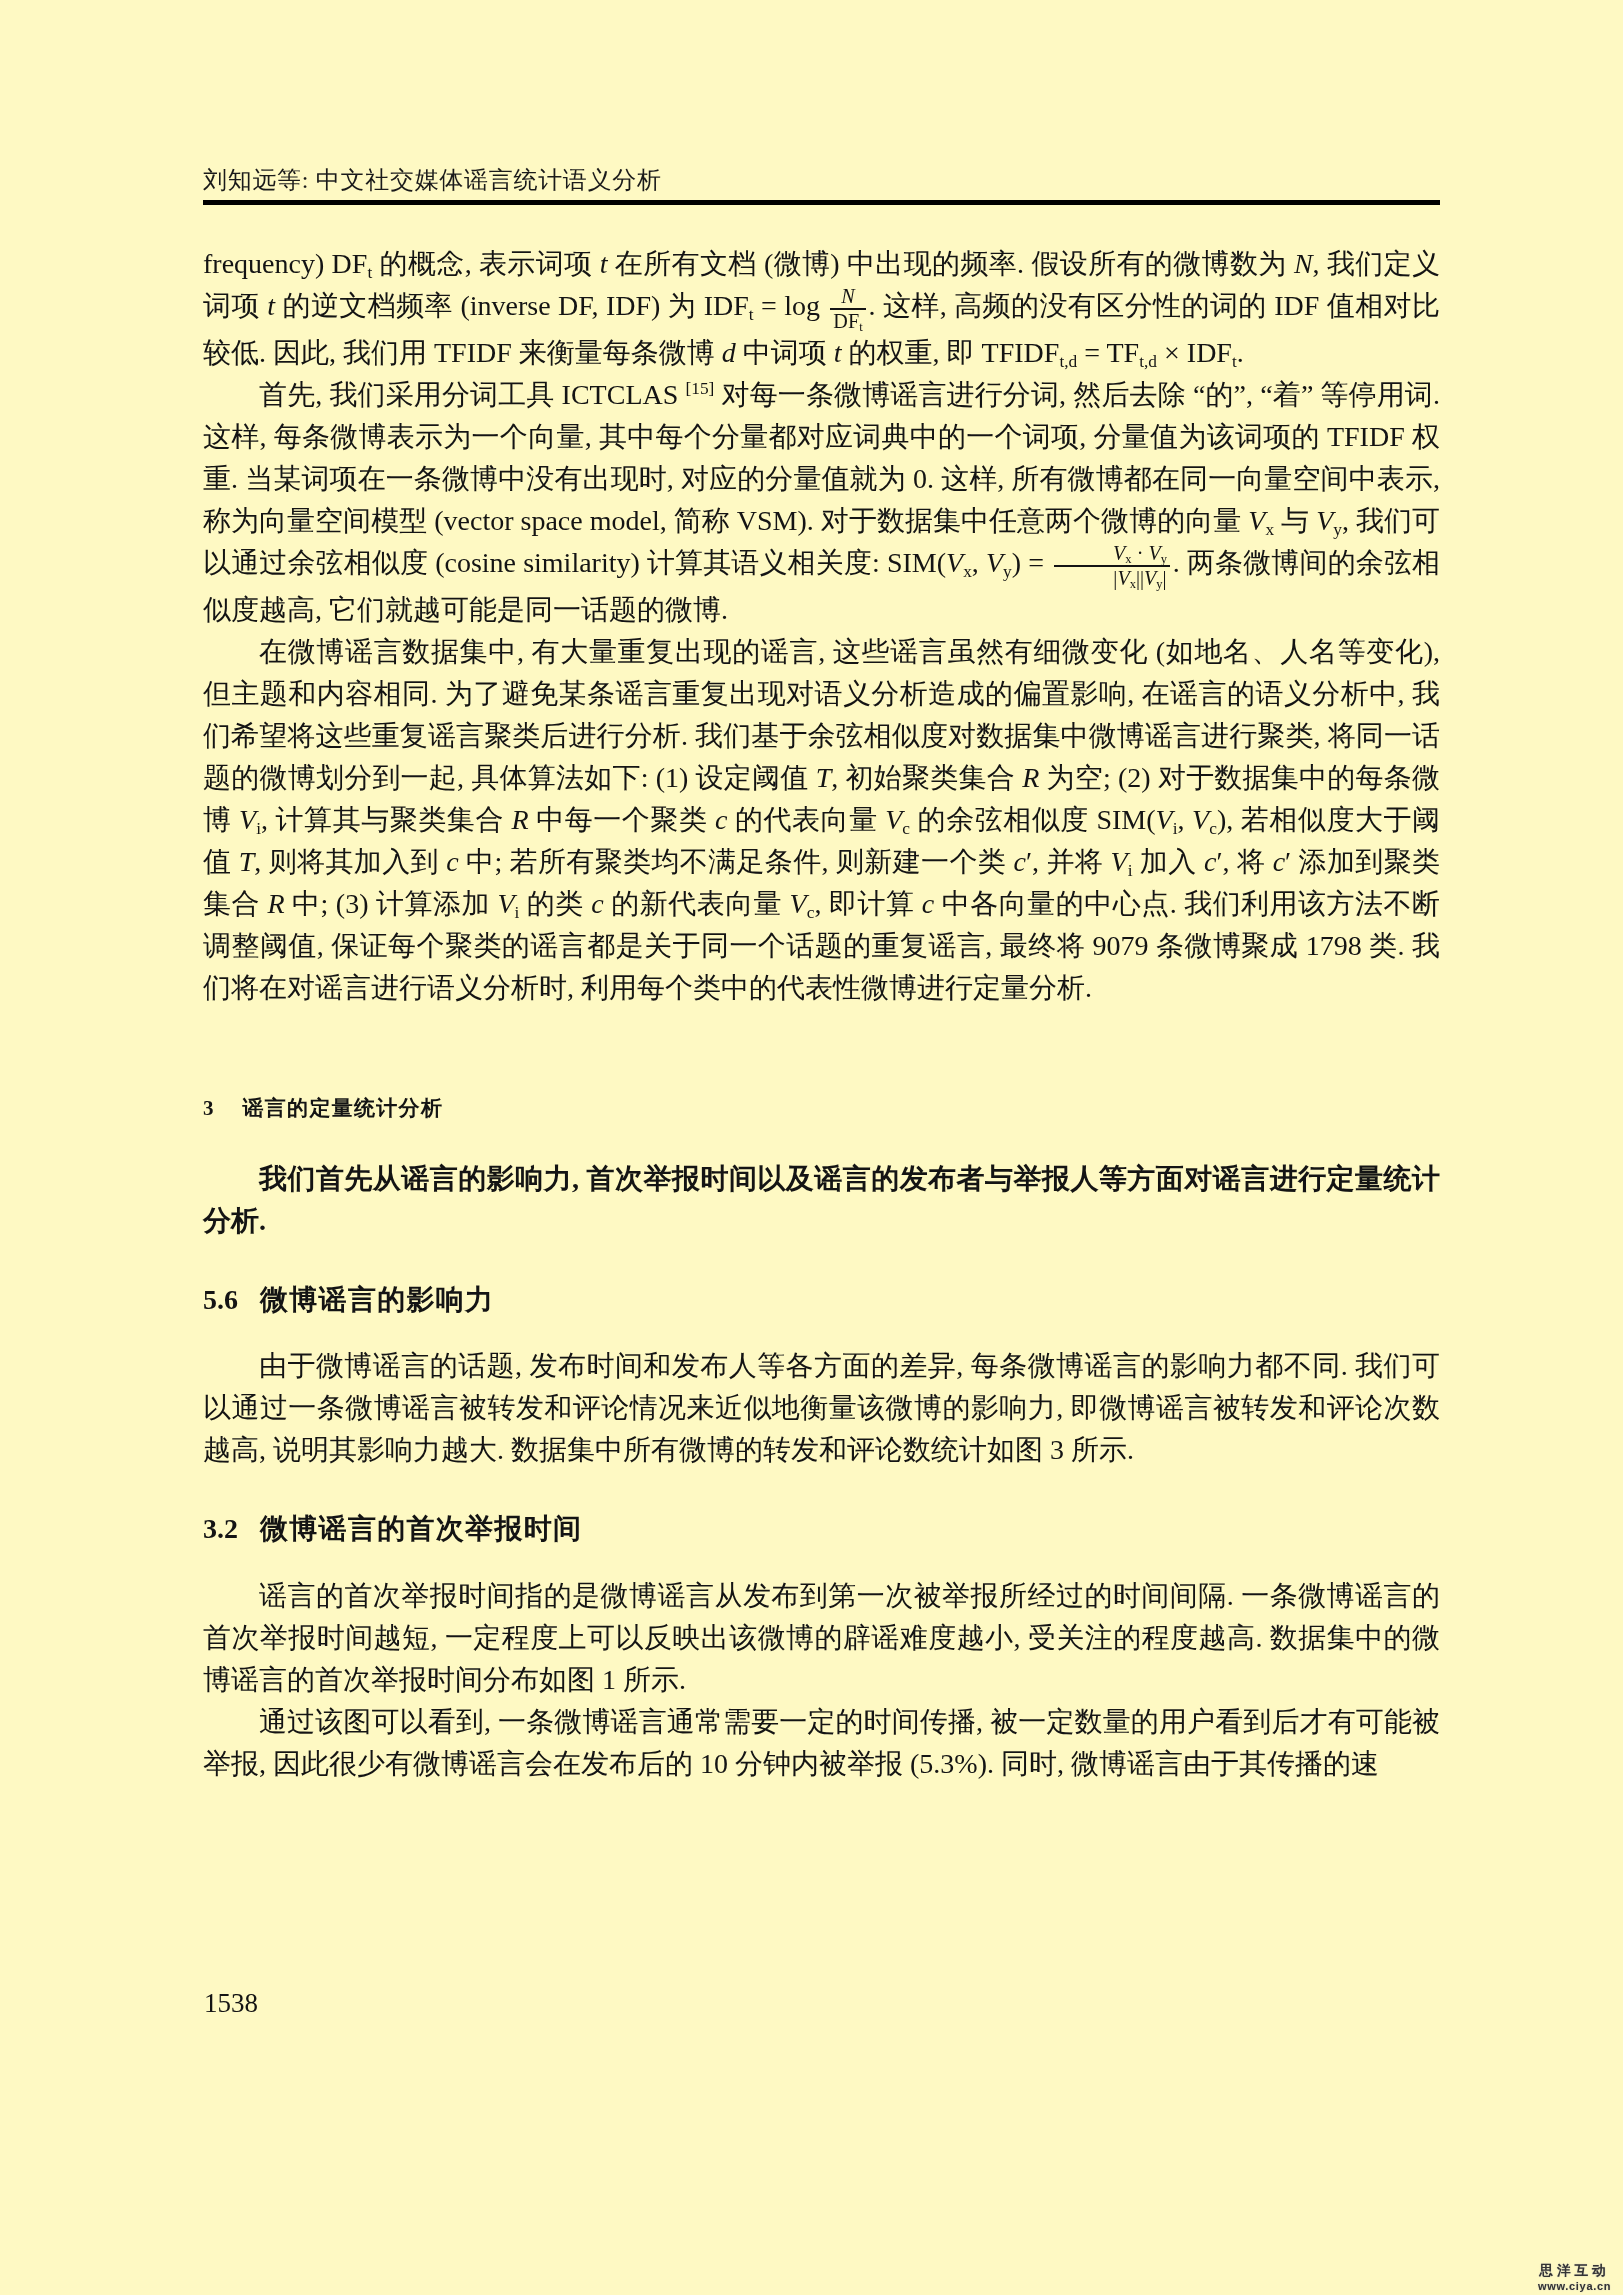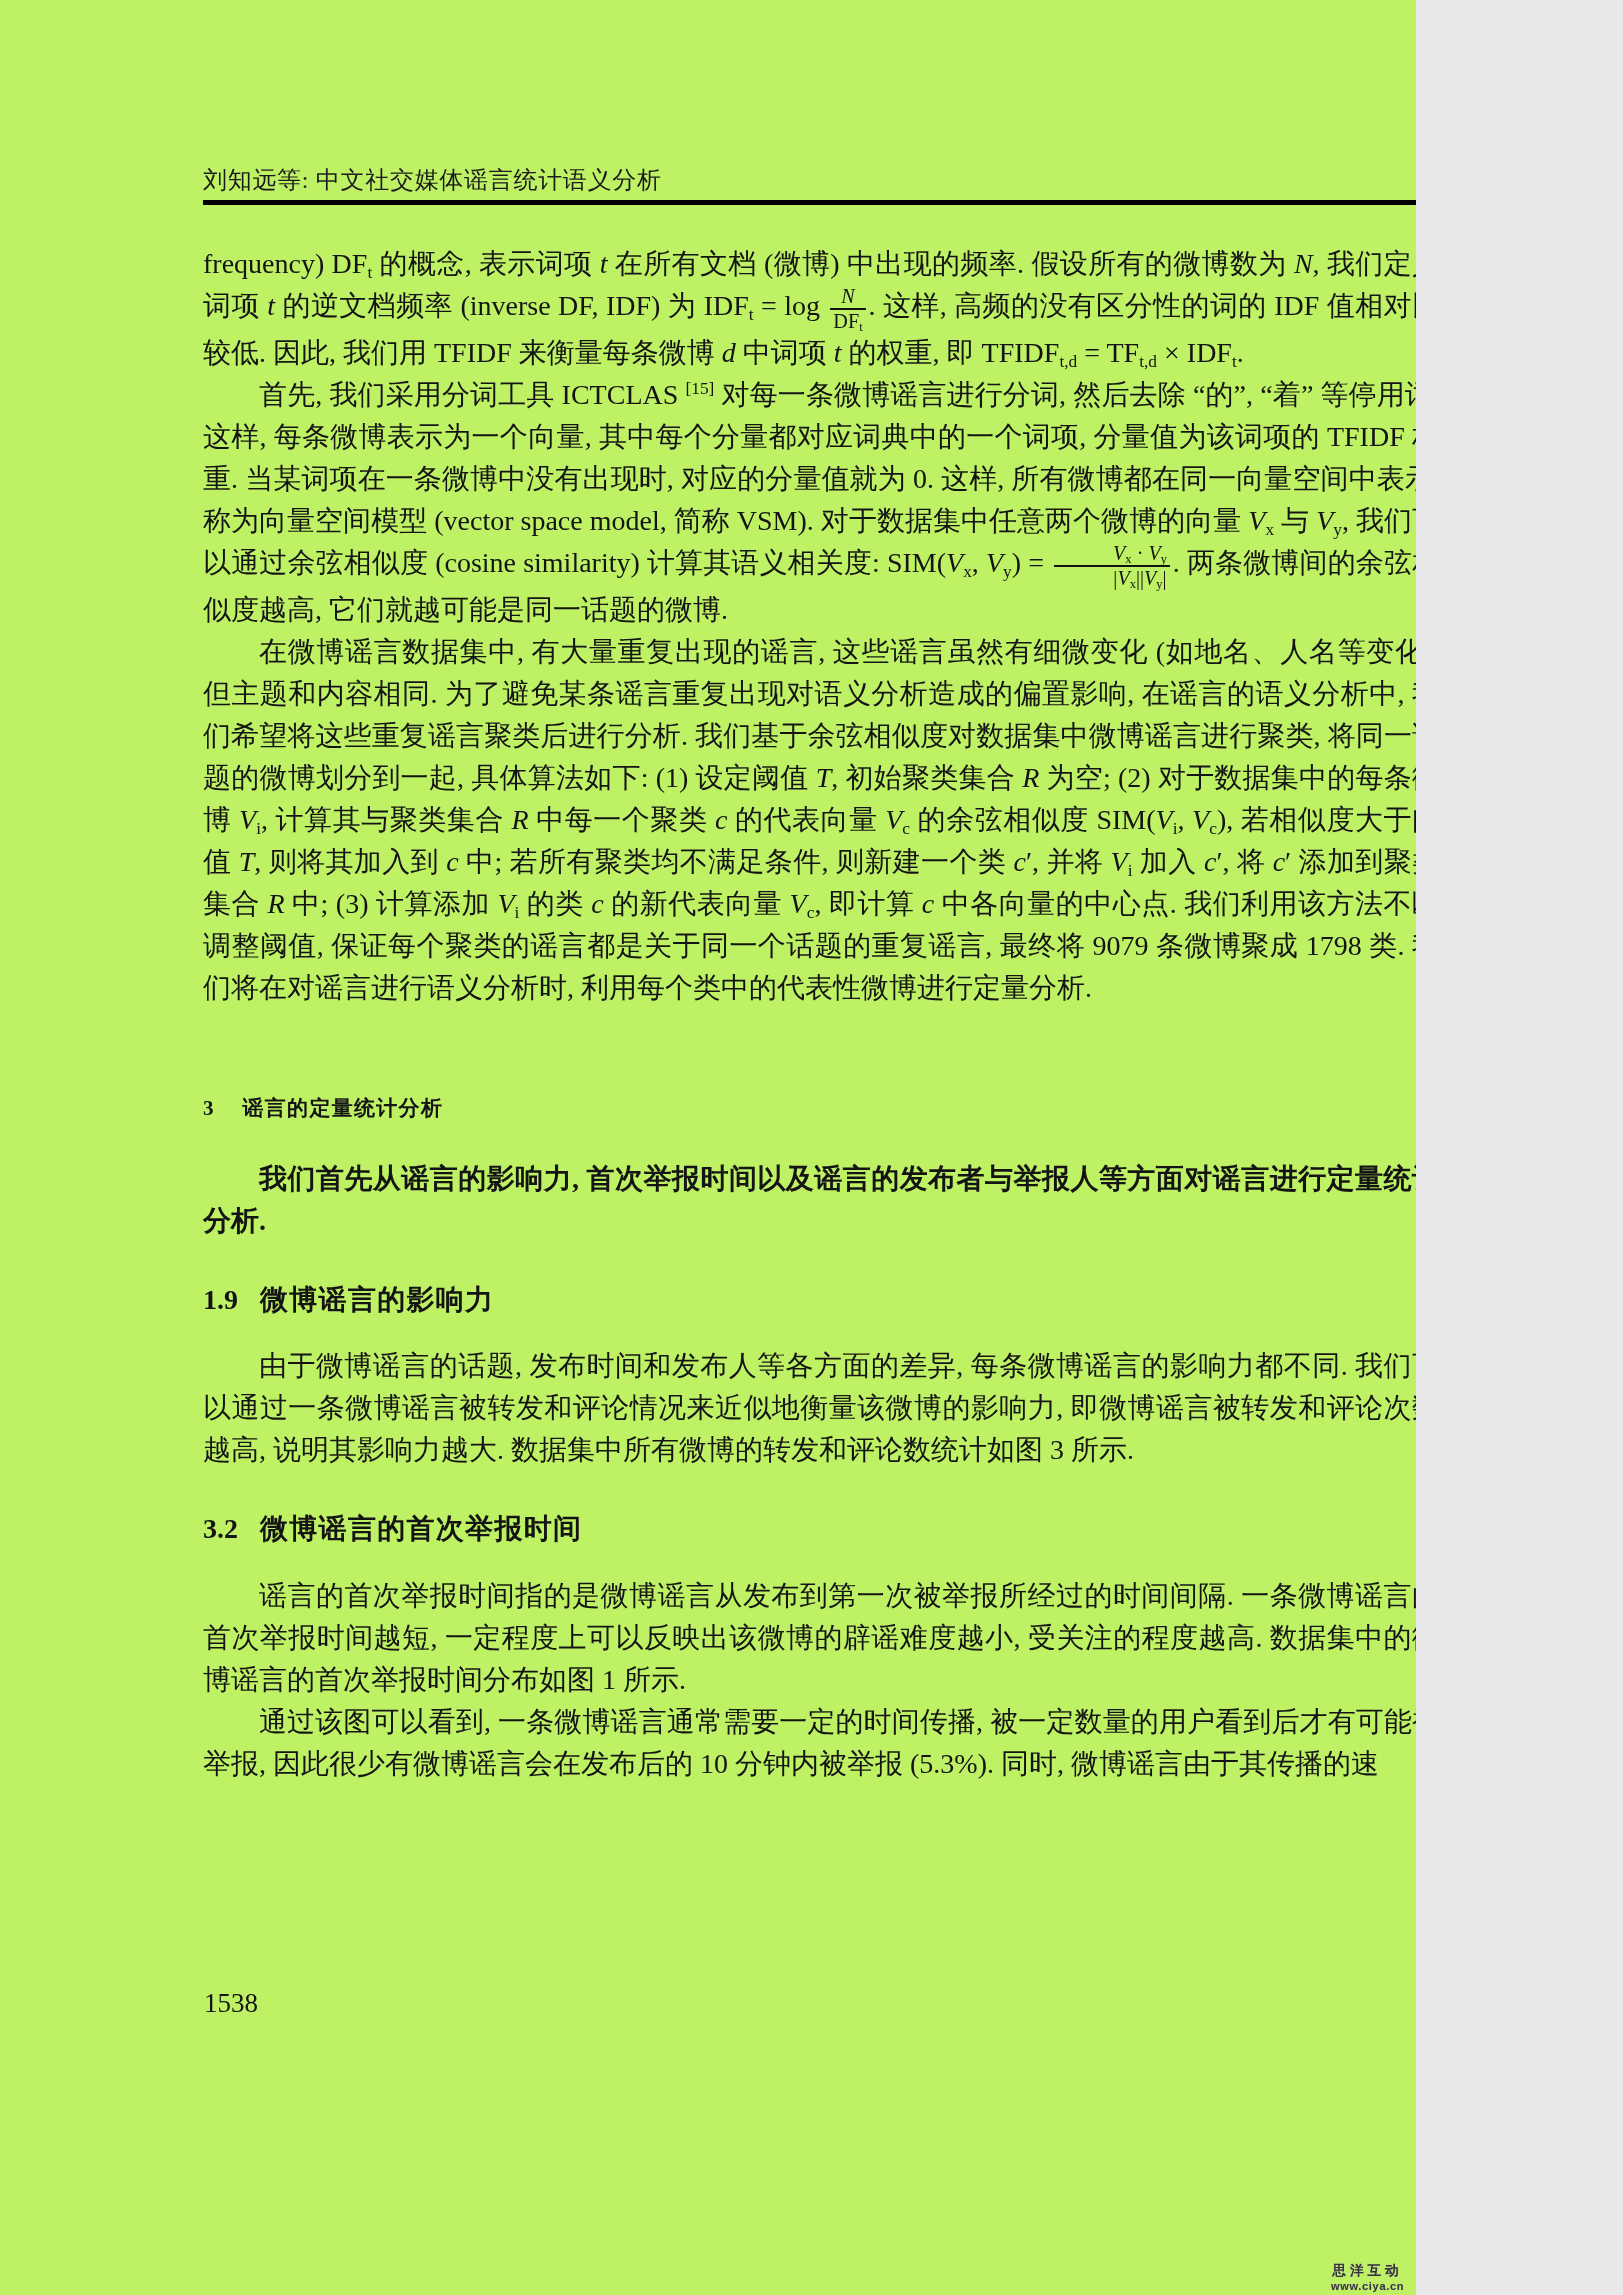--- a/index.html
+++ b/index.html
@@ -1,20 +1,20 @@
 <!DOCTYPE html>
 <html lang="zh" style="font-size:10.5px"><head>
 <meta charset="utf-8">
 <style>
   html, body { margin: 0; padding: 0; background: #e8e8e8; }
   .page {
     position: relative;
-    width: 1416px;
+    width: 1623px;
     height: 2295px;
-    background: #bef264;
+    background: #fef9c3;
     color: #141414;
     font-family: "Liberation Serif", serif;
     overflow: hidden;
   }
   
   .running-header {
     position: absolute;
     left: 203px;
     top: 164px;
     font-size: 24px;
@@ -121,21 +121,21 @@
 
     <p class="para">在微博谣言数据集中, 有大量重复出现的谣言, 这些谣言虽然有细微变化 (如地名、人名等变化), 但主题和内容相同. 为了避免某条谣言重复出现对语义分析造成的偏置影响, 在谣言的语义分析中, 我们希望将这些重复谣言聚类后进行分析. 我们基于余弦相似度对数据集中微博谣言进行聚类, 将同一话题的微博划分到一起, 具体算法如下: (1) 设定阈值 <i>T</i>, 初始聚类集合 <i>R</i> 为空; (2) 对于数据集中的每条微博 <i>V</i><sub>i</sub>, 计算其与聚类集合 <i>R</i> 中每一个聚类 <i>c</i> 的代表向量 <i>V</i><sub>c</sub> 的余弦相似度 SIM(<i>V</i><sub>i</sub>, <i>V</i><sub>c</sub>), 若相似度大于阈值 <i>T</i>, 则将其加入到 <i>c</i> 中; 若所有聚类均不满足条件, 则新建一个类 <i>c</i>′, 并将 <i>V</i><sub>i</sub> 加入 <i>c</i>′, 将 <i>c</i>′ 添加到聚类集合 <i>R</i> 中; (3) 计算添加 <i>V</i><sub>i</sub> 的类 <i>c</i> 的新代表向量 <i>V</i><sub>c</sub>, 即计算 <i>c</i> 中各向量的中心点. 我们利用该方法不断调整阈值, 保证每个聚类的谣言都是关于同一个话题的重复谣言, 最终将 9079 条微博聚成 1798 类. 我们将在对谣言进行语义分析时, 利用每个类中的代表性微博进行定量分析.</p>
 
     <h2 class="section-h">
       <span class="sec-num">3</span><span class="sec-title">谣言的定量统计分析</span>
     </h2>
 
     <p class="para after-section">我们首先从谣言的影响力, 首次举报时间以及谣言的发布者与举报人等方面对谣言进行定量统计分析.</p>
 
     <h3 class="subsection-h">
-      <span class="sec-num">1.9</span><span class="sec-title">微博谣言的影响力</span>
+      <span class="sec-num">5.6</span><span class="sec-title">微博谣言的影响力</span>
     </h3>
 
     <p class="para after-subsection">由于微博谣言的话题, 发布时间和发布人等各方面的差异, 每条微博谣言的影响力都不同. 我们可以通过一条微博谣言被转发和评论情况来近似地衡量该微博的影响力, 即微博谣言被转发和评论次数越高, 说明其影响力越大. 数据集中所有微博的转发和评论数统计如图 3 所示.</p>
 
 
     <h3 class="subsection-h">
       <span class="sec-num">3.2</span><span class="sec-title">微博谣言的首次举报时间</span>
     </h3>
 
     <p class="para p7-space">谣言的首次举报时间指的是微博谣言从发布到第一次被举报所经过的时间间隔. 一条微博谣言的首次举报时间越短, 一定程度上可以反映出该微博的辟谣难度越小, 受关注的程度越高. 数据集中的微博谣言的首次举报时间分布如图 1 所示.</p>

